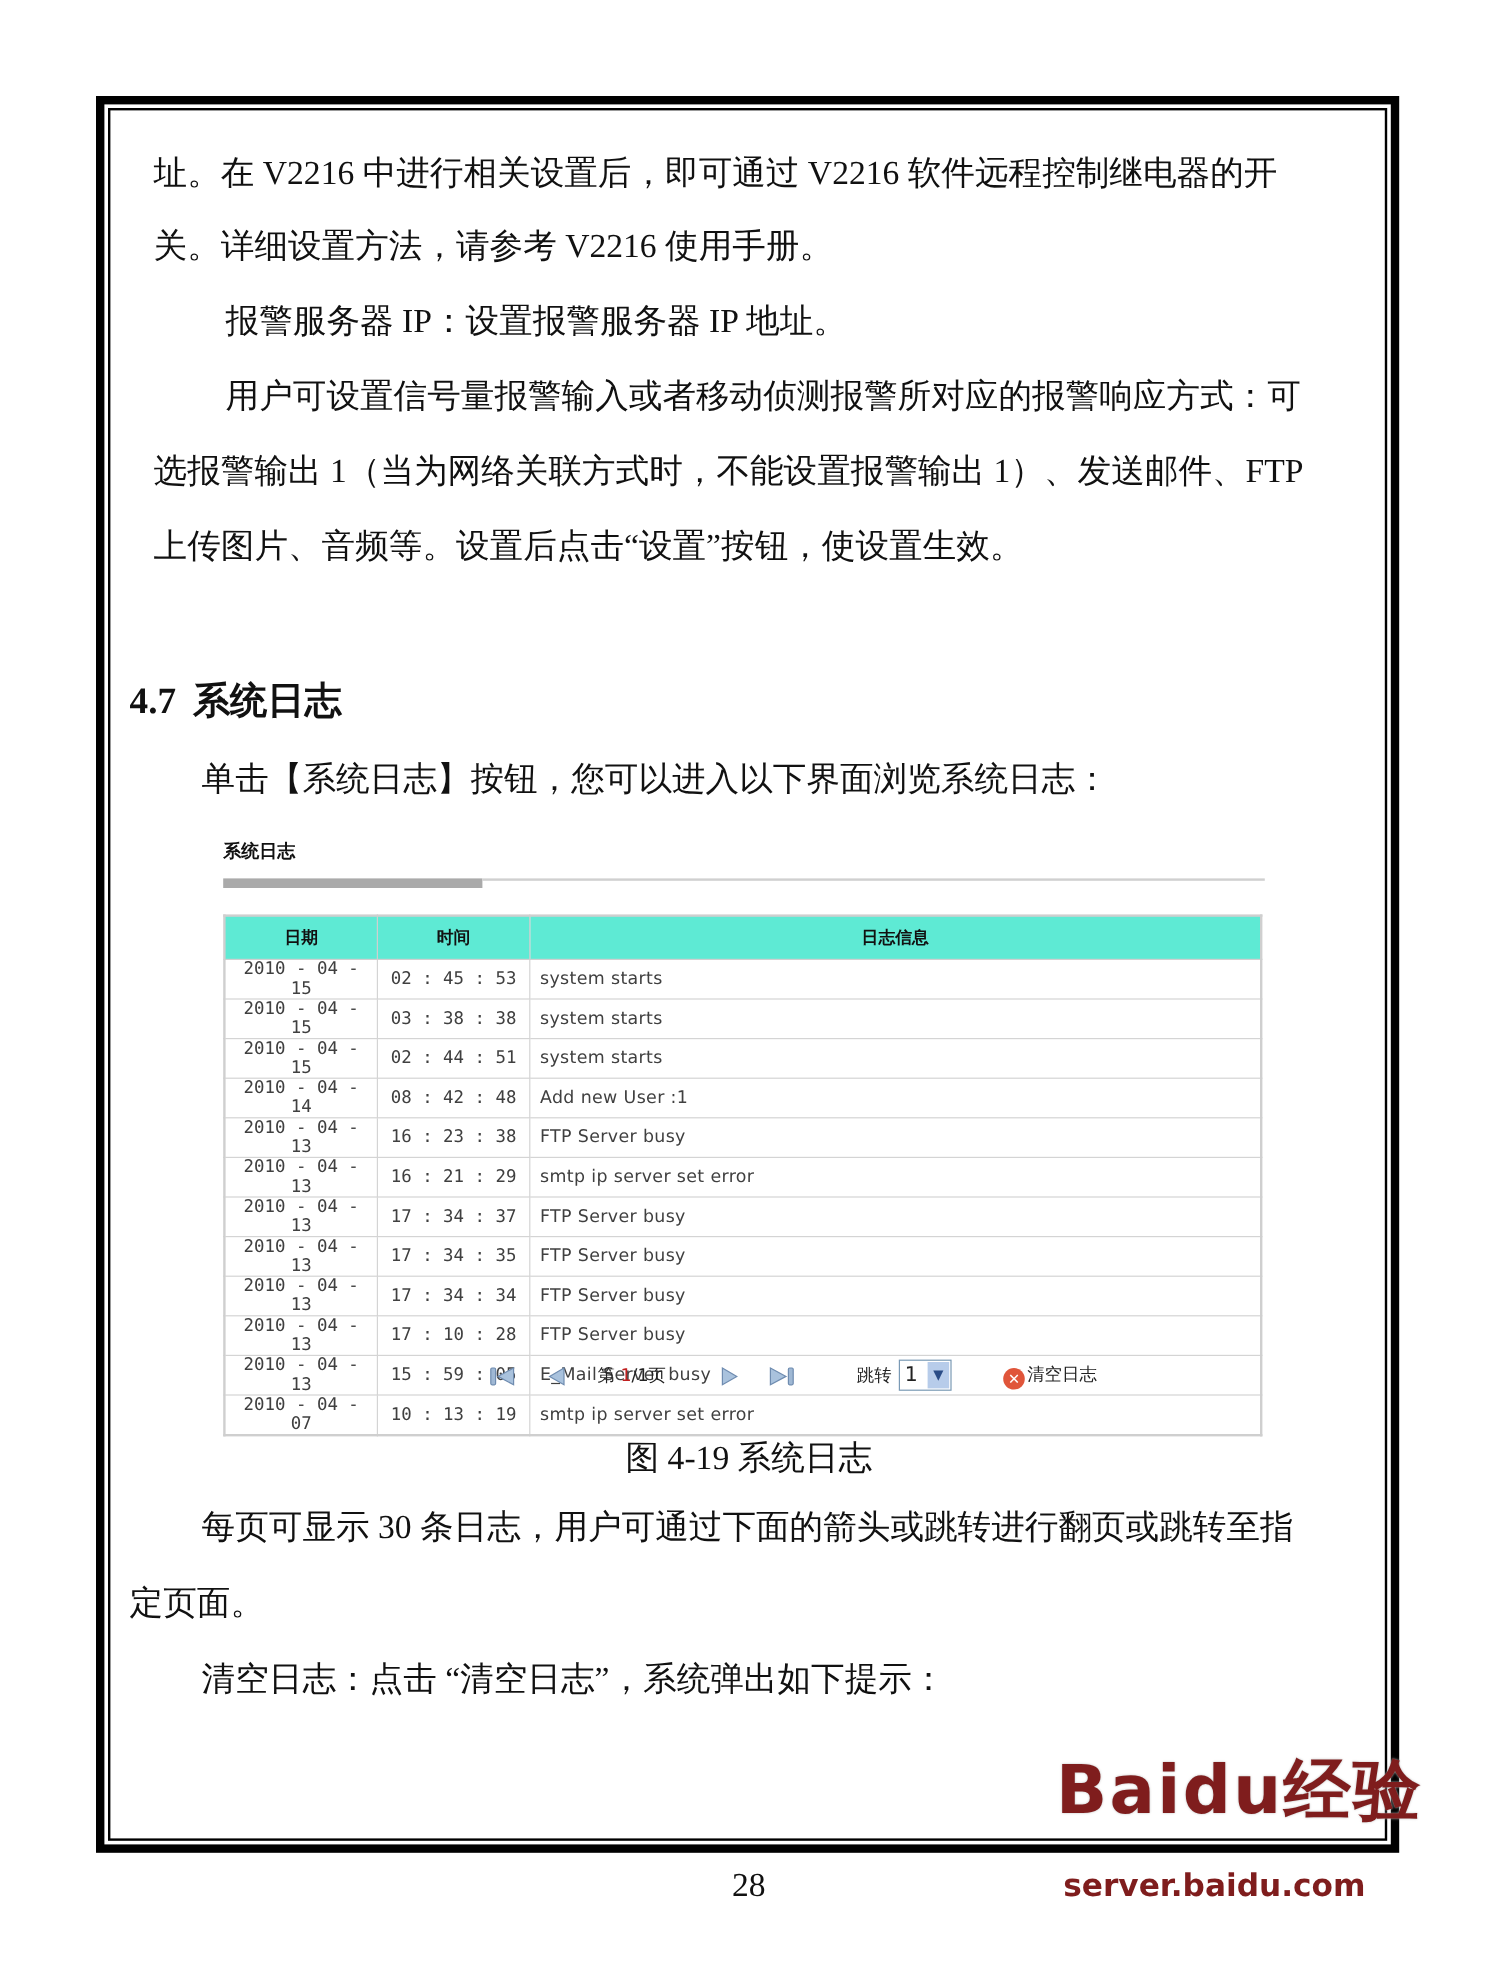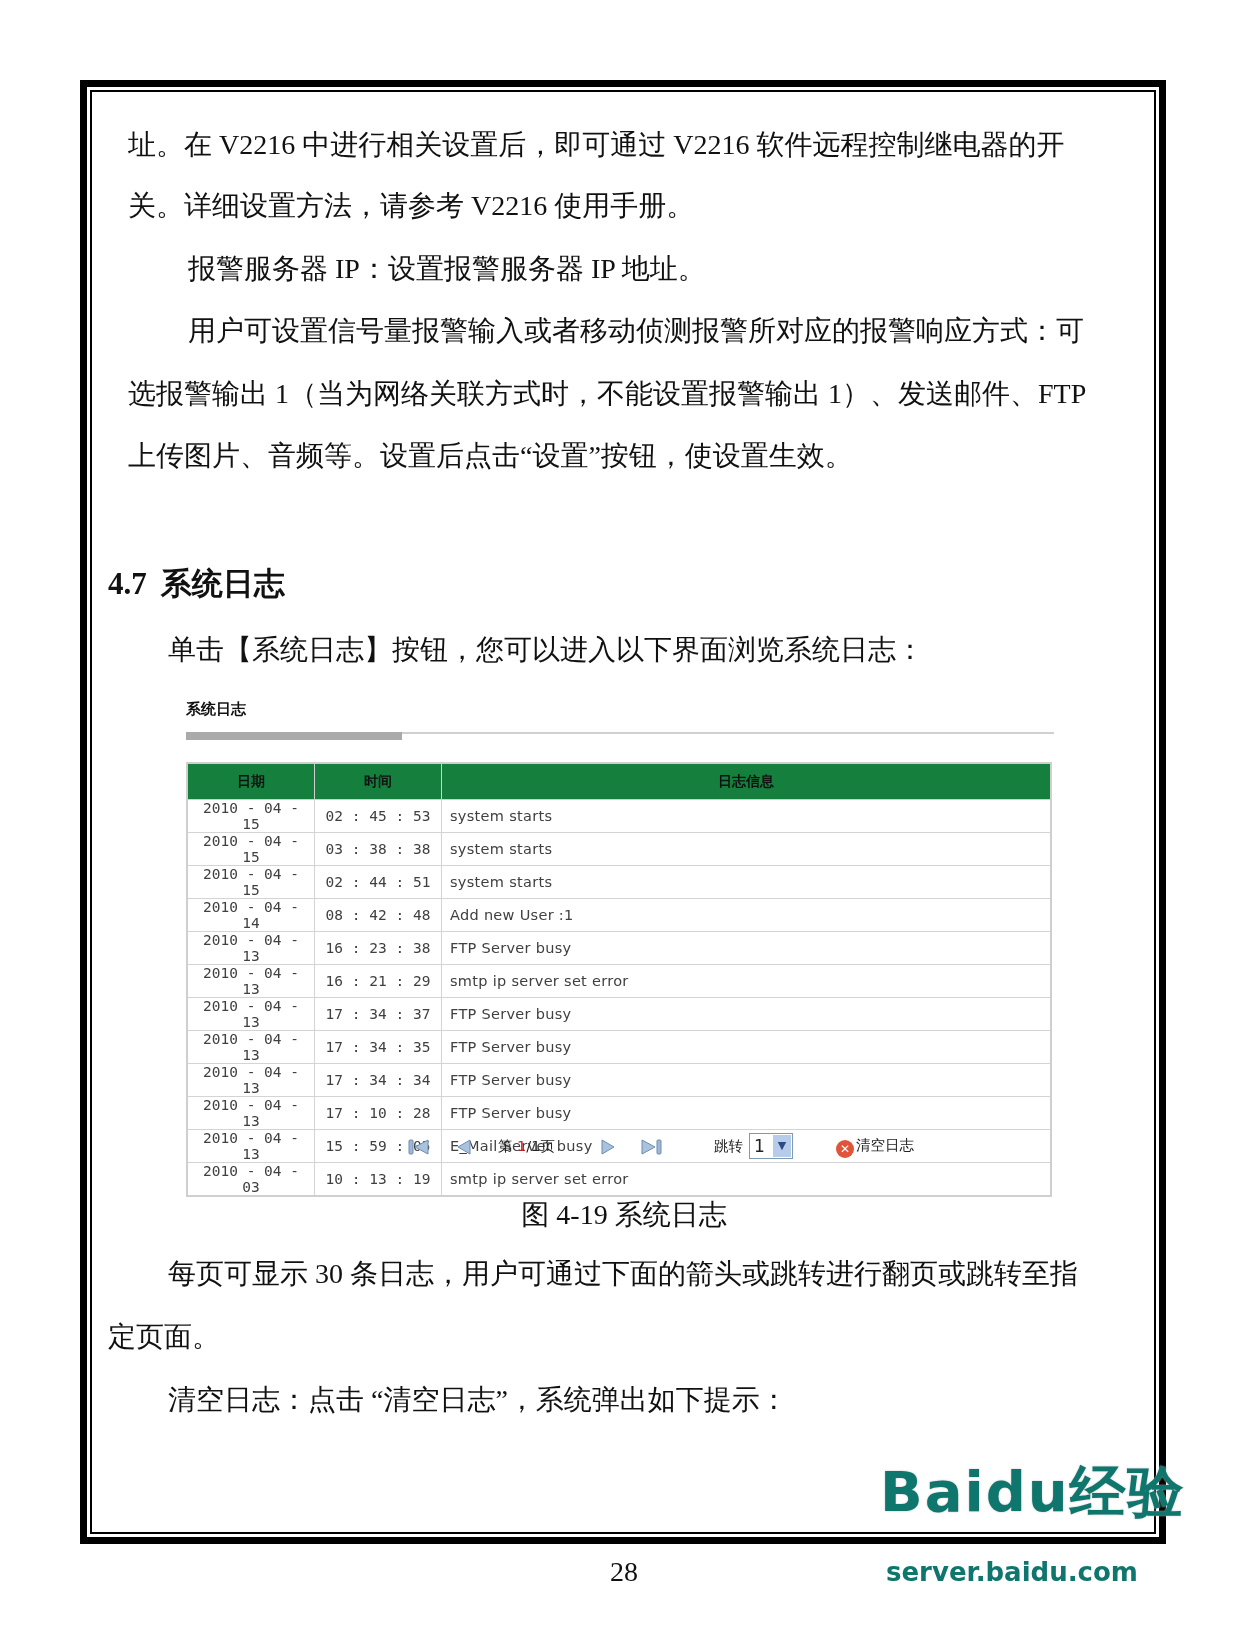--- a/index.html
+++ b/index.html
@@ -15,21 +15,21 @@
   .h2 .ttl { font-family:"DejaVu Sans",sans-serif; font-weight:bold; }
 
   
   .ui { position:absolute; left:186px; top:700px; width:868px; font-family:"DejaVu Sans",sans-serif; }
   .ui-title { font-size:15px; font-weight:bold; color:#111; height:22px; }
   .ui-tabbar { position:relative; height:10px; margin-top:10px; }
   .ui-tabbar .bar { position:absolute; left:0; top:0; width:216px; height:8px; background:#aaa; }
   .ui-tabbar .line { position:absolute; left:216px; right:0; top:0; height:2px; background:#d0d0d0; }
   table.log { position:absolute; top:62px; left:0; width:866px; border-collapse:collapse;
               border:2px solid #cfcfcf; font-family:"DejaVu Sans Mono","Liberation Mono",monospace; }
-  table.log th { background:#15803d; height:33px; font-size:14px; font-weight:bold;
+  table.log th { background:#5eead4; height:33px; font-size:14px; font-weight:bold;
                  font-family:"DejaVu Sans",sans-serif; border:1px solid #cfcfcf; text-align:center; }
   table.log td { height:25.6px; font-size:14.5px; border:1px solid #d4d4d4; padding:0 8px; color:#404040; }
   table.log td.c1 { width:116px; text-align:center; padding:0 4px; }
   table.log td.c2 { width:116px; text-align:center; padding:0 4px; }
   table.log td.c3 { font-family:"DejaVu Sans",sans-serif; font-size:14.5px; letter-spacing:0.3px; }
   .pager { position:absolute; top:432px; left:0; width:854px; height:30px; font-size:14px; color:#222; }
   .pager .ic { position:absolute; top:6px; width:22px; height:18px; }
   .pager .ic svg { width:100%; height:100%; }
   .pager .pginfo { position:absolute; top:5px; left:312px; font-size:14.5px; }
   .pager .pginfo .cur { color:#c02020; }
@@ -38,21 +38,21 @@
                 box-sizing:border-box; font-size:17px; line-height:24px; padding-left:4px; }
   .pager .sel .dd { position:absolute; right:1px; top:1px; width:18px; height:22px; background:#b7ccea; color:#2a4c86;
                     font-size:11px; text-align:center; line-height:22px; }
   .pager .clear { position:absolute; top:4px; left:650px; font-size:14.5px; }
   .pager .clear .x { display:inline-block; width:18px; height:18px; border-radius:50%; background:#e0553a; color:#fff;
                      font-size:12px; line-height:18px; text-align:center; vertical-align:-3px; margin-right:2px; }
   .caption { position:absolute; top:1196px; left:0; width:1248px; text-align:center; font-size:28px;
              font-family:"Liberation Serif","DejaVu Serif",serif; }
   .pagenum { position:absolute; top:1556px; left:0; width:1248px; text-align:center; font-size:28px;
              font-family:"Liberation Serif",serif; }
-  .wm { position:absolute; left:880px; top:1455px; color:#0f766e; font-family:"DejaVu Sans",sans-serif; font-weight:bold; }
+  .wm { position:absolute; left:880px; top:1455px; color:#7f1d1d; font-family:"DejaVu Sans",sans-serif; font-weight:bold; }
   .wm .big { font-size:56px; letter-spacing:2px; text-shadow:0 0 2px #bbb; }
   .wm .small { font-size:26px; position:absolute; top:102px; left:6px; white-space:nowrap; }
 </style>
 </head>
 <body>
 
 <div class="frame-outer"></div>
 <div class="frame-inner"></div>
 
 <div class="p" style="left:128px;top:128px;">址。在 V2216 中进行相关设置后，即可通过 V2216 软件远程控制继电器的开</div>
@@ -133,21 +133,21 @@
           <td class="c1">2010 - 04 - 13</td>
           <td class="c2">17 : 10 : 28</td>
           <td class="c3">FTP Server busy</td>
         </tr>
         <tr>
           <td class="c1">2010 - 04 - 13</td>
           <td class="c2">15 : 59 : 05</td>
           <td class="c3">E_Mail Server busy</td>
         </tr>
         <tr>
-          <td class="c1">2010 - 04 - 03</td>
+          <td class="c1">2010 - 04 - 07</td>
           <td class="c2">10 : 13 : 19</td>
           <td class="c3">smtp ip server set error</td>
         </tr>
       </tbody>
   </table>
 
   <div class="pager">
     <span class="ic" style="left:222px">
       <svg viewBox="0 0 22 18">
           <rect x="1" y="2" width="4" height="14" rx="1" fill="#9fb8d4" stroke="#6f8cb0"></rect>

